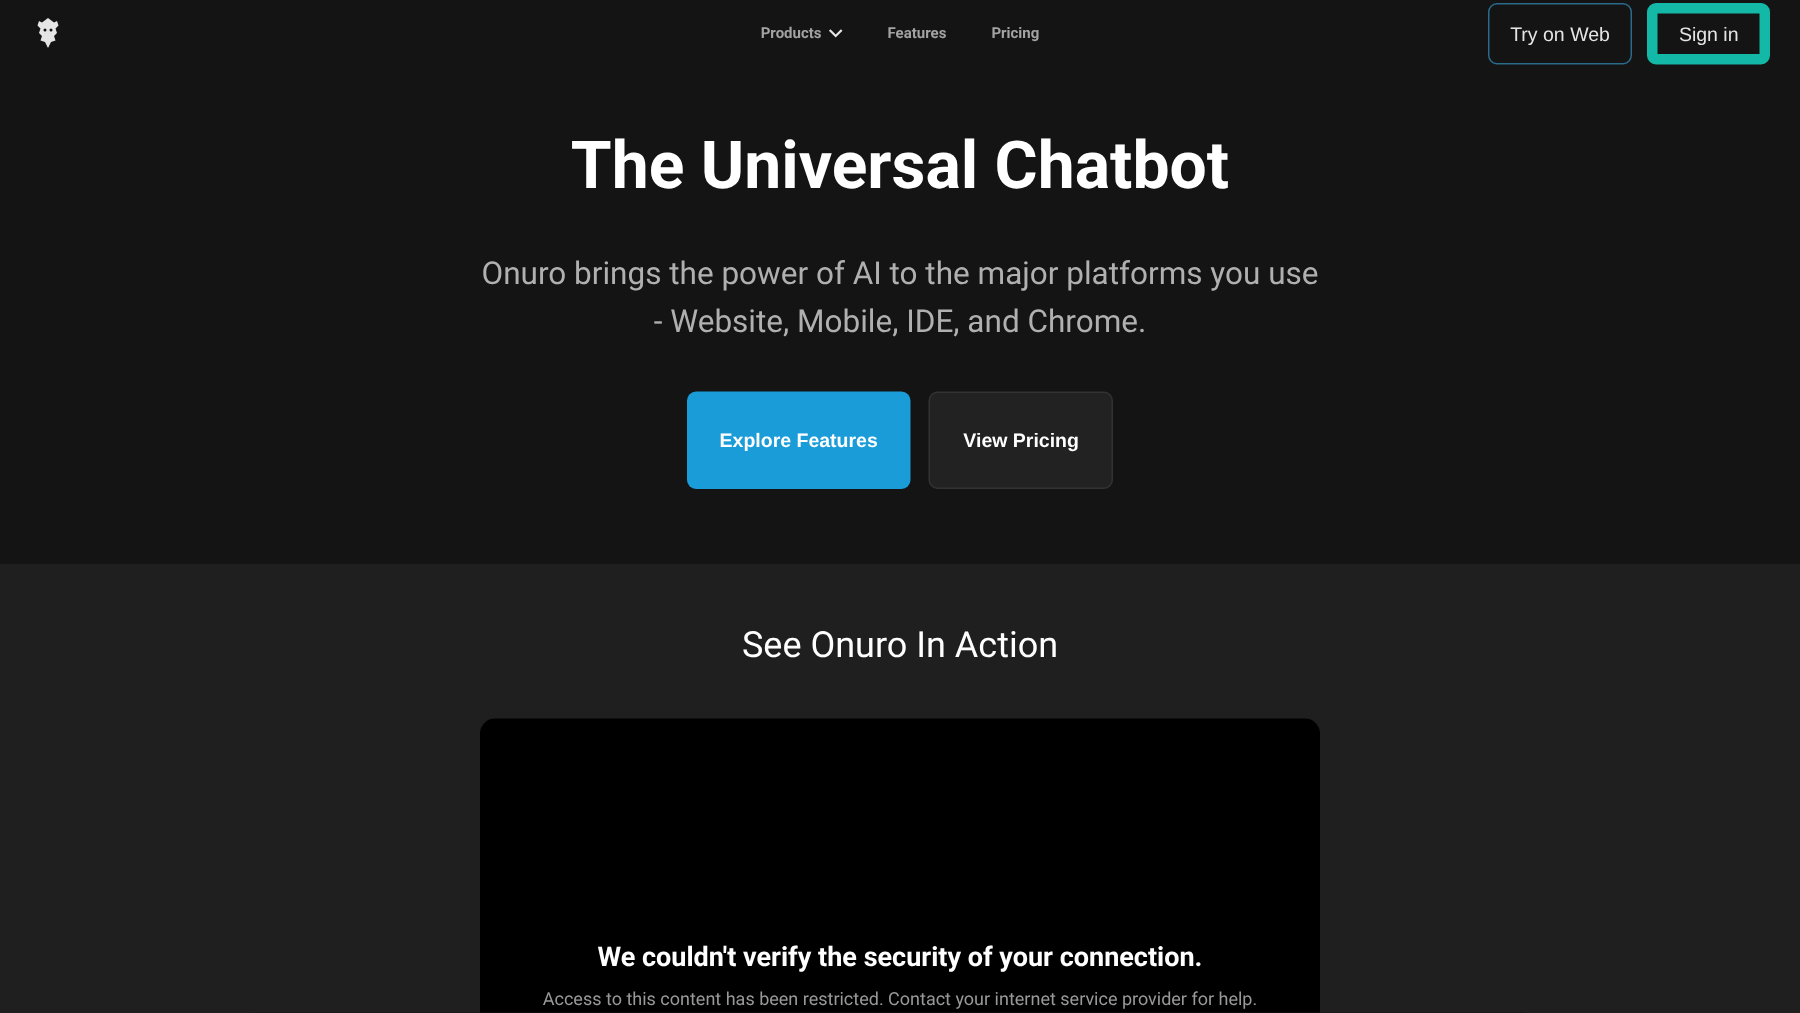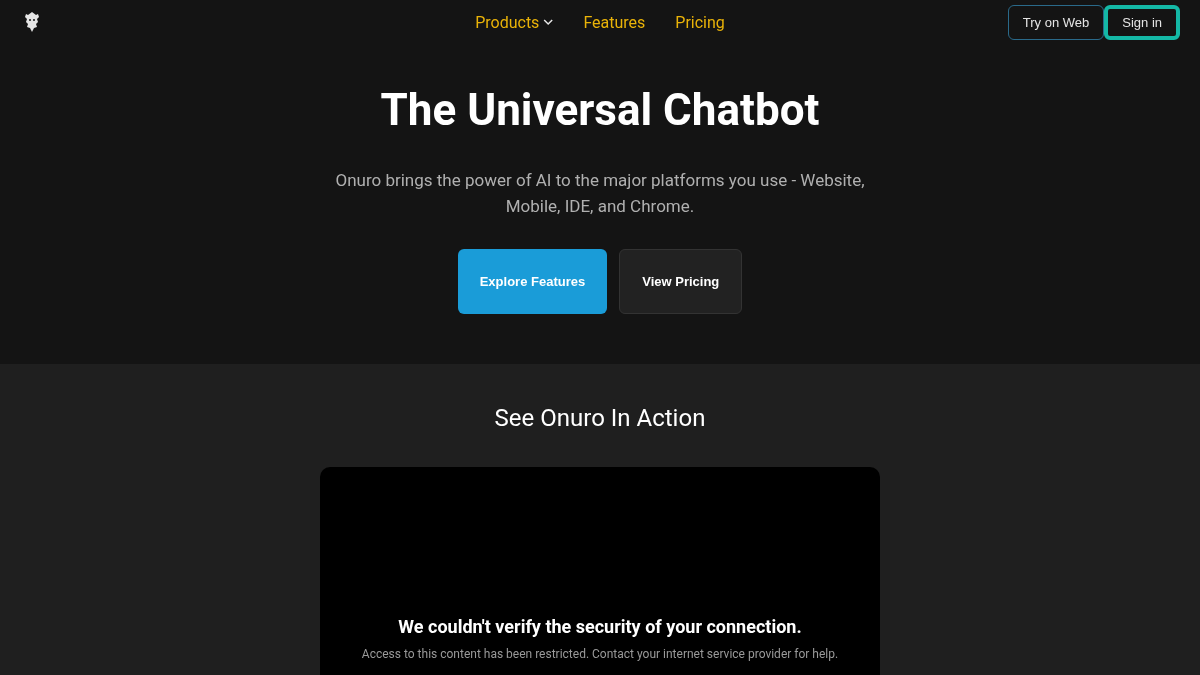--- a/index.html
+++ b/index.html
@@ -32,65 +32,67 @@
       fill: #e5e5e5;
     }
     .nav {
       display: flex;
       gap: 30px;
       position: absolute;
       left: 50%;
       transform: translateX(-50%);
     }
     .nav-item {
-      color: #eab308;
-      font-size: 16px;
+      color: #a3a3a3;
+      font-size: 10px;
       cursor: pointer;
       display: flex;
       align-items: center;
       gap: 4px;
+      font-weight: bold;
     }
     .chevron-down {
       width: 10px;
       height: 10px;
     }
     .header-actions {
       display: flex;
+      gap: 10px;
     }
     .btn-outlined {
       background: transparent;
       border: 1px solid #2a6a8a;
       color: #e5e5e5;
       padding: 6px 14px;
       border-radius: 6px;
       font-size: 13px;
       cursor: pointer;
     }
     .btn-signin {
       background: transparent;
-      border: 4px solid #14b8a6;
+      border: 7px solid #14b8a6;
       color: #e5e5e5;
       padding: 6px 14px;
       border-radius: 6px;
       font-size: 13px;
       cursor: pointer;
       text-align: center;
     }
     .hero {
       text-align: center;
       padding: 40px 20px 50px;
     }
     .hero-title {
       font-size: 44px;
       font-weight: 700;
       color: #ffffff;
       margin-bottom: 32px;
     }
     .hero-subtitle {
-      font-size: 17px;
+      font-size: 21px;
       color: #b0b0b0;
       max-width: 560px;
       margin: 0 auto 30px;
       line-height: 1.5;
     }
     .hero-buttons {
       display: flex;
       gap: 12px;
       justify-content: center;
     }

